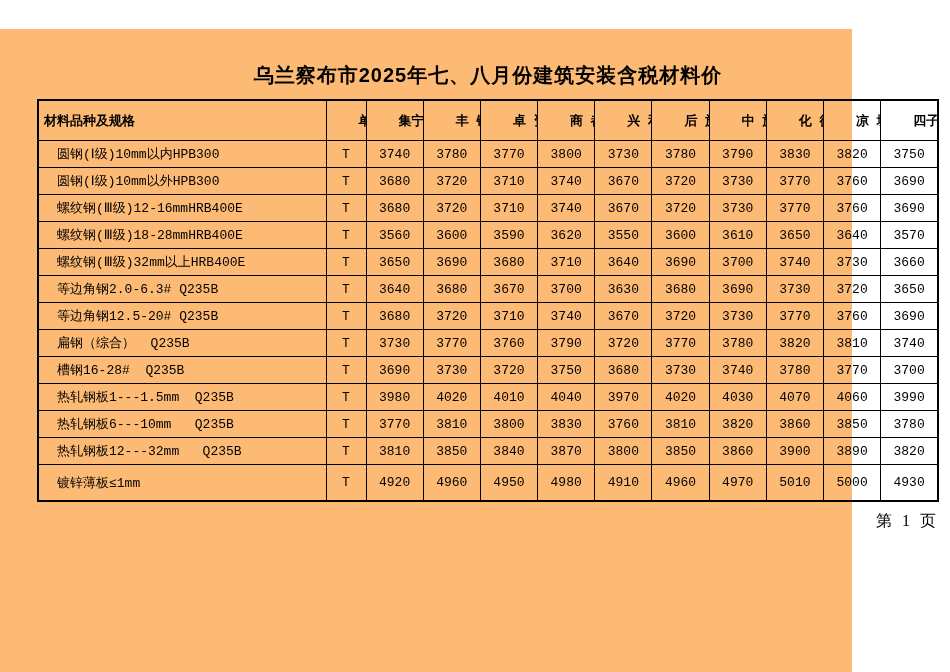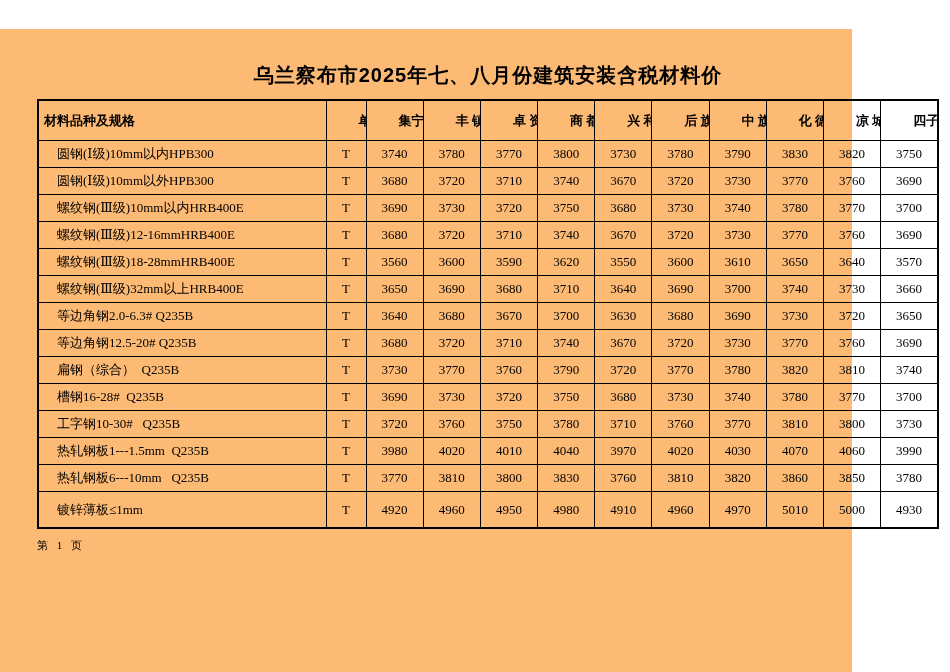--- a/index.html
+++ b/index.html
@@ -33,20 +33,21 @@
     letter-spacing: 1px;
     white-space: nowrap;
   }
   table.price-table {
     margin-left: 37px;
     margin-top: 10px;
     width: 902px;
     border-collapse: collapse;
     table-layout: fixed;
     border: 2px solid #000000;
+    font-family: Liberation Mono, monospace;
   }
   .price-table th,
   .price-table td {
     border: 1px solid #000000;
     padding: 0;
     overflow: hidden;
     font-size: 13px;
     font-weight: normal;
   }
   .price-table thead th {
@@ -71,22 +72,22 @@
     padding-left: 18px;
     white-space: pre;
   }
   td.unit-cell,
   td.price-cell {
     text-align: center;
   }
   .page-footer {
     margin-left: 37px;
     width: 902px;
-    text-align: left;
-    font-size: 11px;
+    text-align: right;
+    font-size: 16px;
     margin-top: 9px;
     letter-spacing: 3px;
   }
 </style>
 </head>
 <body>
 
 <div class="page">
 
   <h1 class="doc-title">乌兰察布市2025年七、八月份建筑安装含税材料价</h1>
@@ -145,34 +146,20 @@
           <td class="price-cell">3710</td>
           <td class="price-cell">3740</td>
           <td class="price-cell">3670</td>
           <td class="price-cell">3720</td>
           <td class="price-cell">3730</td>
           <td class="price-cell">3770</td>
           <td class="price-cell">3760</td>
           <td class="price-cell">3690</td>
         </tr>
         <tr>
-          <td class="name-cell">螺纹钢(Ⅲ级)10mm以内HRB400E</td>
-          <td class="unit-cell">T</td>
-          <td class="price-cell">3690</td>
-          <td class="price-cell">3730</td>
-          <td class="price-cell">3720</td>
-          <td class="price-cell">3750</td>
-          <td class="price-cell">3680</td>
-          <td class="price-cell">3730</td>
-          <td class="price-cell">3740</td>
-          <td class="price-cell">3780</td>
-          <td class="price-cell">3770</td>
-          <td class="price-cell">3700</td>
-        </tr>
-        <tr>
           <td class="name-cell">螺纹钢(Ⅲ级)12-16mmHRB400E</td>
           <td class="unit-cell">T</td>
           <td class="price-cell">3680</td>
           <td class="price-cell">3720</td>
           <td class="price-cell">3710</td>
           <td class="price-cell">3740</td>
           <td class="price-cell">3670</td>
           <td class="price-cell">3720</td>
           <td class="price-cell">3730</td>
           <td class="price-cell">3770</td>
@@ -257,34 +244,20 @@
           <td class="price-cell">3720</td>
           <td class="price-cell">3750</td>
           <td class="price-cell">3680</td>
           <td class="price-cell">3730</td>
           <td class="price-cell">3740</td>
           <td class="price-cell">3780</td>
           <td class="price-cell">3770</td>
           <td class="price-cell">3700</td>
         </tr>
         <tr>
-          <td class="name-cell">工字钢10-30#   Q235B</td>
-          <td class="unit-cell">T</td>
-          <td class="price-cell">3720</td>
-          <td class="price-cell">3760</td>
-          <td class="price-cell">3750</td>
-          <td class="price-cell">3780</td>
-          <td class="price-cell">3710</td>
-          <td class="price-cell">3760</td>
-          <td class="price-cell">3770</td>
-          <td class="price-cell">3810</td>
-          <td class="price-cell">3800</td>
-          <td class="price-cell">3730</td>
-        </tr>
-        <tr>
           <td class="name-cell">热轧钢板1---1.5mm  Q235B</td>
           <td class="unit-cell">T</td>
           <td class="price-cell">3980</td>
           <td class="price-cell">4020</td>
           <td class="price-cell">4010</td>
           <td class="price-cell">4040</td>
           <td class="price-cell">3970</td>
           <td class="price-cell">4020</td>
           <td class="price-cell">4030</td>
           <td class="price-cell">4070</td>
@@ -299,20 +272,34 @@
           <td class="price-cell">3800</td>
           <td class="price-cell">3830</td>
           <td class="price-cell">3760</td>
           <td class="price-cell">3810</td>
           <td class="price-cell">3820</td>
           <td class="price-cell">3860</td>
           <td class="price-cell">3850</td>
           <td class="price-cell">3780</td>
         </tr>
         <tr>
+          <td class="name-cell">热轧钢板12---32mm   Q235B</td>
+          <td class="unit-cell">T</td>
+          <td class="price-cell">3810</td>
+          <td class="price-cell">3850</td>
+          <td class="price-cell">3840</td>
+          <td class="price-cell">3870</td>
+          <td class="price-cell">3800</td>
+          <td class="price-cell">3850</td>
+          <td class="price-cell">3860</td>
+          <td class="price-cell">3900</td>
+          <td class="price-cell">3890</td>
+          <td class="price-cell">3820</td>
+        </tr>
+        <tr>
           <td class="name-cell">镀锌薄板≤1mm</td>
           <td class="unit-cell">T</td>
           <td class="price-cell">4920</td>
           <td class="price-cell">4960</td>
           <td class="price-cell">4950</td>
           <td class="price-cell">4980</td>
           <td class="price-cell">4910</td>
           <td class="price-cell">4960</td>
           <td class="price-cell">4970</td>
           <td class="price-cell">5010</td>

